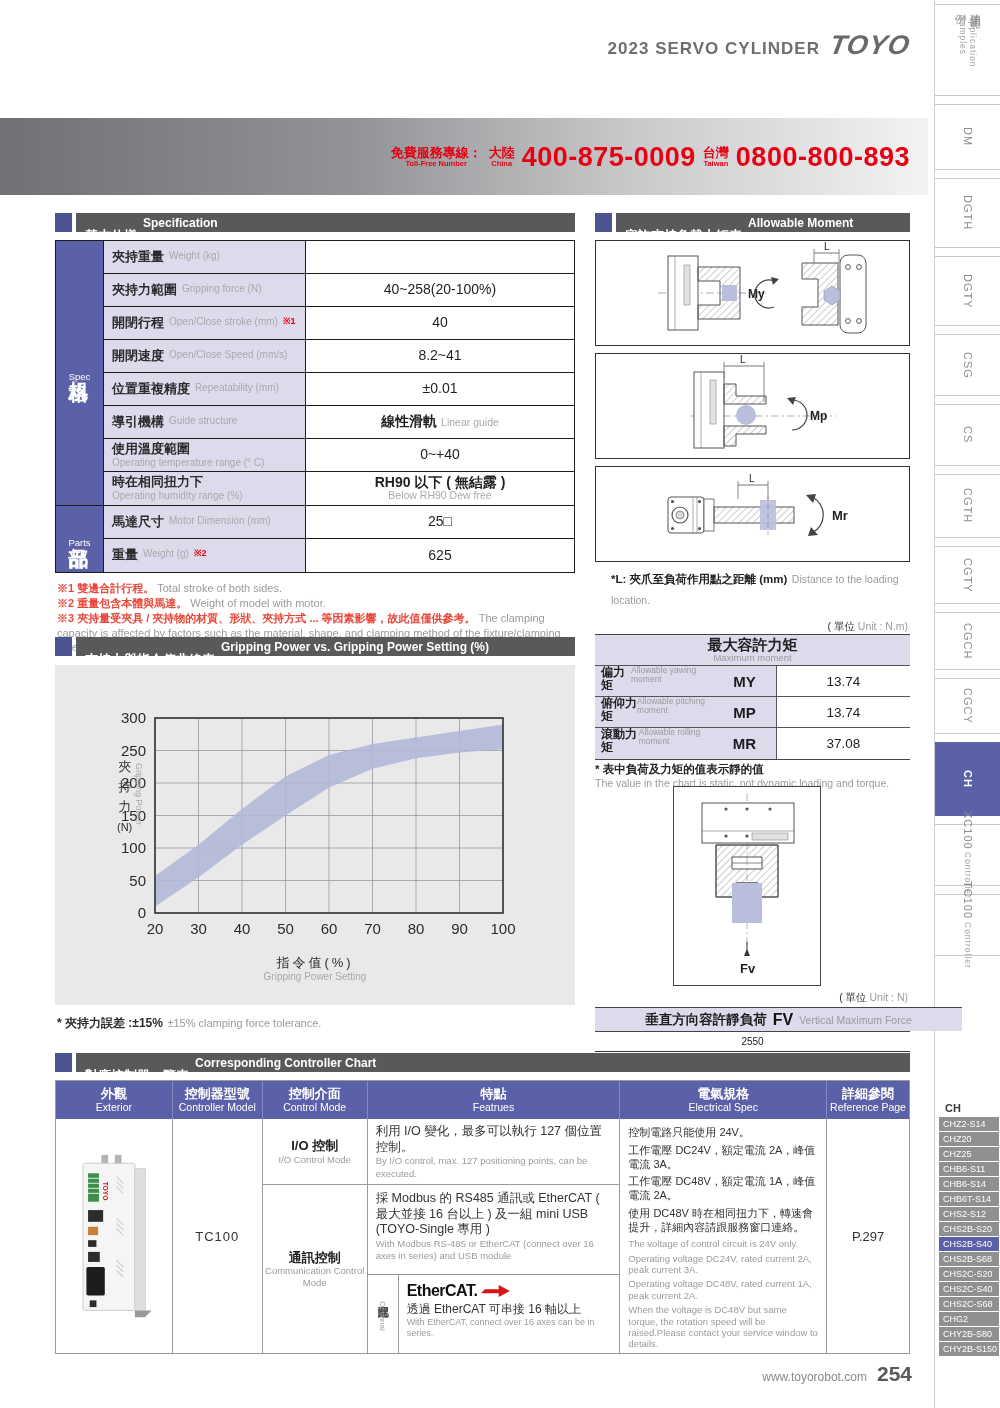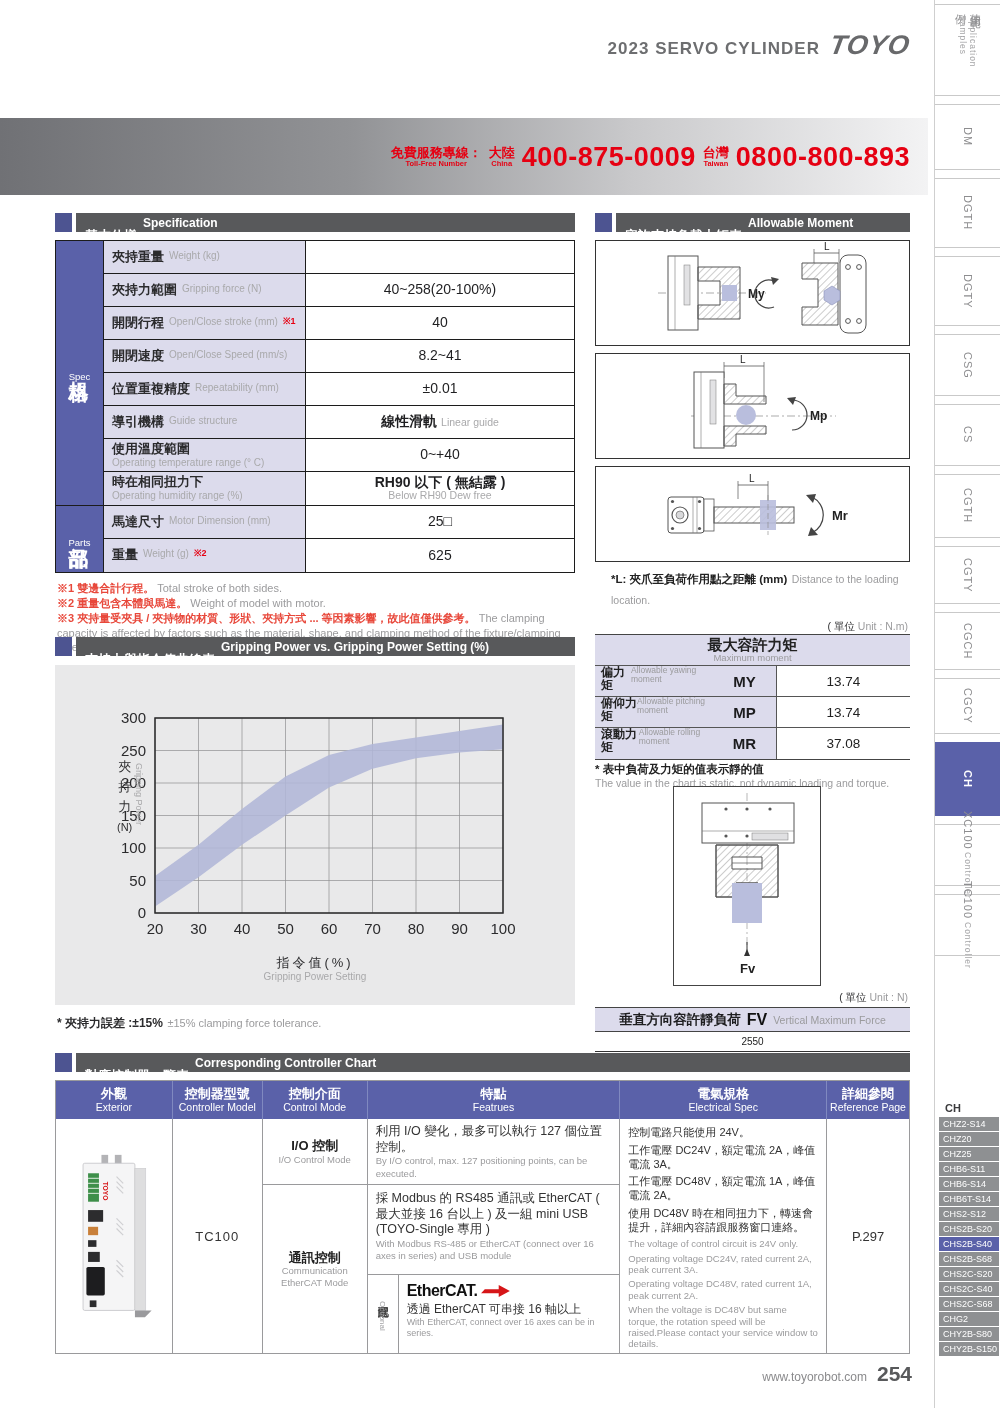--- a/index.html
+++ b/index.html
@@ -105,21 +105,21 @@
   .mm-label .lzh { font-size:12px; font-weight:bold; color:#222; }
   .mm-label .len { font-size:8.5px; color:#9b9b9d; }
   .mm-code { width:64px; background:#dcdbec; border-right:1px solid #555; display:flex; align-items:center; justify-content:center; font-size:15px; font-weight:bold; color:#1c1c1e; }
   .mm-value { flex:1; display:flex; align-items:center; justify-content:center; font-size:13.5px; color:#222; background:#fff; }
   .mm-note { position:absolute; top:549px; left:0; line-height:1.3; }
   .mm-note .nzh { font-size:11.5px; font-weight:bold; color:#222; }
   .mm-note .nen { font-size:10.5px; color:#9b9b9d; }
 
   
   .fvbox { position:absolute; top:573px; left:78px; width:148px; height:200px; border:1px solid #444; background:#fff; }
-  .fvbar { position:absolute; top:794px; left:0; width:315px; height:24px; background:#dcdbec; border-top:1px solid #444;
+  .fvbar { position:absolute; top:794px; left:0; width:367px; height:24px; background:#dcdbec; border-top:1px solid #444;
     display:flex; align-items:center; justify-content:center; gap:6px; }
   .fvbar .bzh { font-size:13.5px; font-weight:bold; color:#1e1e20; }
   .fvbar .bcode { font-size:16px; font-weight:bold; color:#111; }
   .fvbar .ben { font-size:10.5px; color:#9b9b9d; }
   .fvval { position:absolute; top:818px; left:0; width:315px; height:21px; border-top:1px solid #444; border-bottom:1.4px solid #333;
     display:flex; align-items:center; justify-content:center; font-size:10px; color:#222; }
 
   
   .ctrl { position:absolute; top:1053px; left:55px; width:855px; }
   .ctrl-table { position:absolute; top:27px; left:0; width:855px; border:1px solid #9a9a9c; }
@@ -684,21 +684,21 @@
           </svg>
         </div>
         <div class="ct-c w2 ct-model">TC100</div>
         <div class="ct-c w3 ct-modes">
           <div class="ct-mode-io">
             <span class="mode-zh">I/O 控制</span>
             <span class="mode-en">I/O Control Mode</span>
           </div>
           <div class="ct-mode-comm">
             <span class="mode-zh">通訊控制</span>
-            <span class="mode-en">Communication EtherCAT Mode</span>
+            <span class="mode-en">Communication Control Mode</span>
           </div>
         </div>
         <div class="ct-c w4 ct-feats">
           <div class="ct-feat-io">
             <div class="feat-zh">利用 I/O 變化，最多可以執行 127 個位置控制。</div>
             <div class="feat-en">By I/O control, max. 127 positioning points, can be executed.</div>
           </div>
           <div class="ct-feat-comm">
             <div class="fc-top">
               <div class="feat-zh">採 Modbus 的 RS485 通訊或 EtherCAT ( 最大並接 16 台以上 ) 及一組 mini USB (TOYO-Single 專用 )</div>

